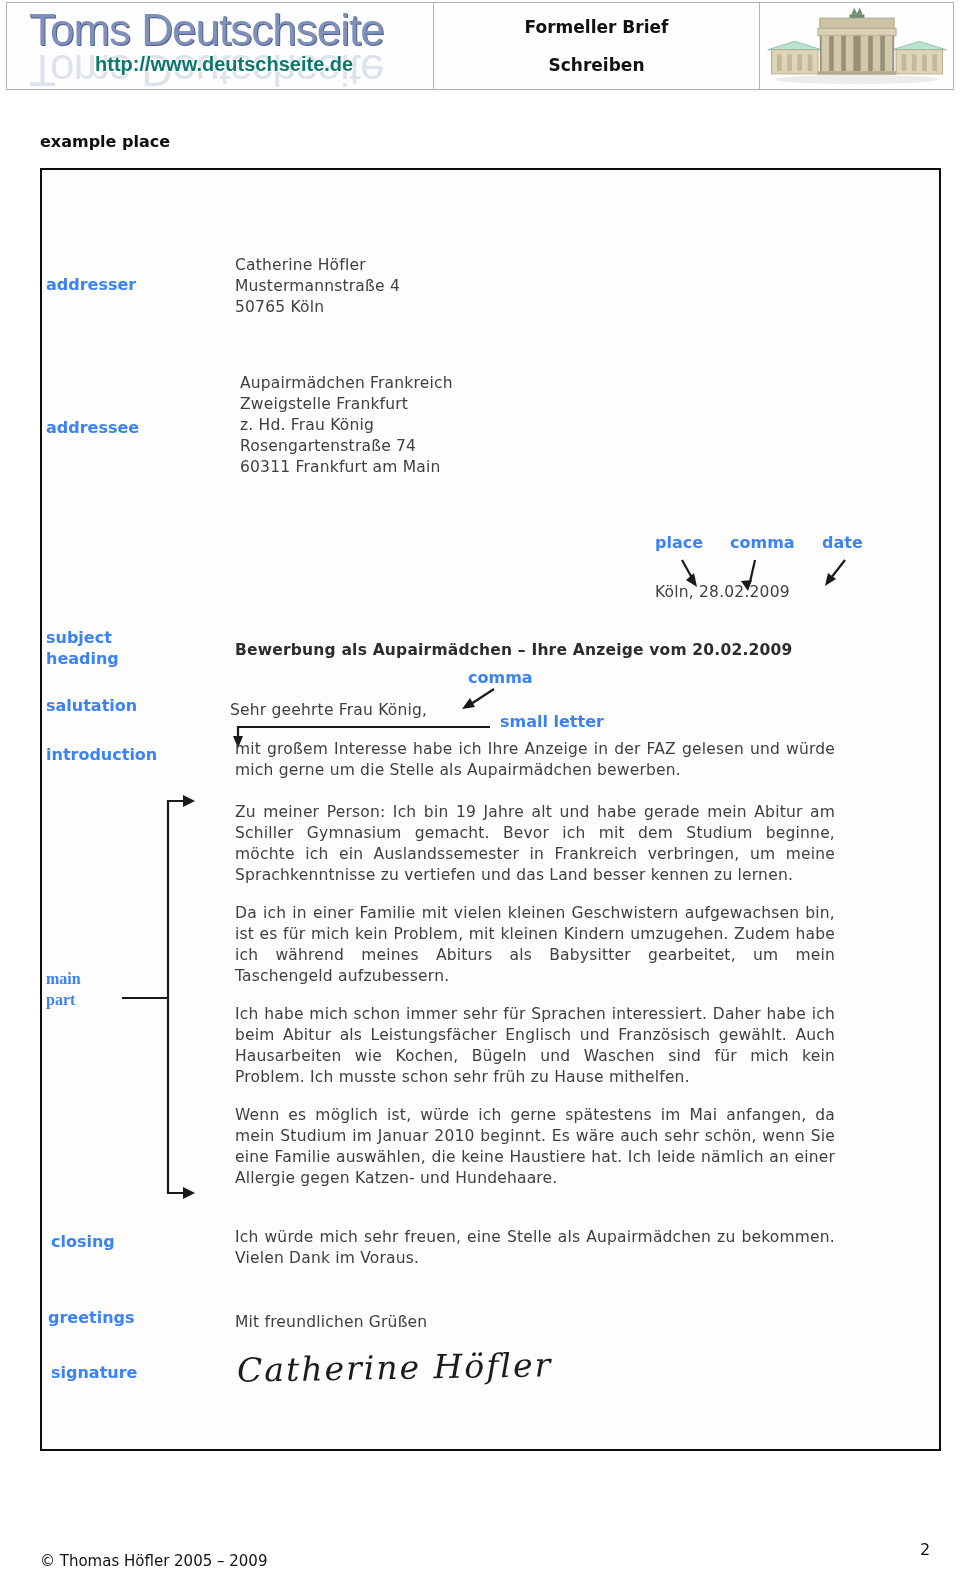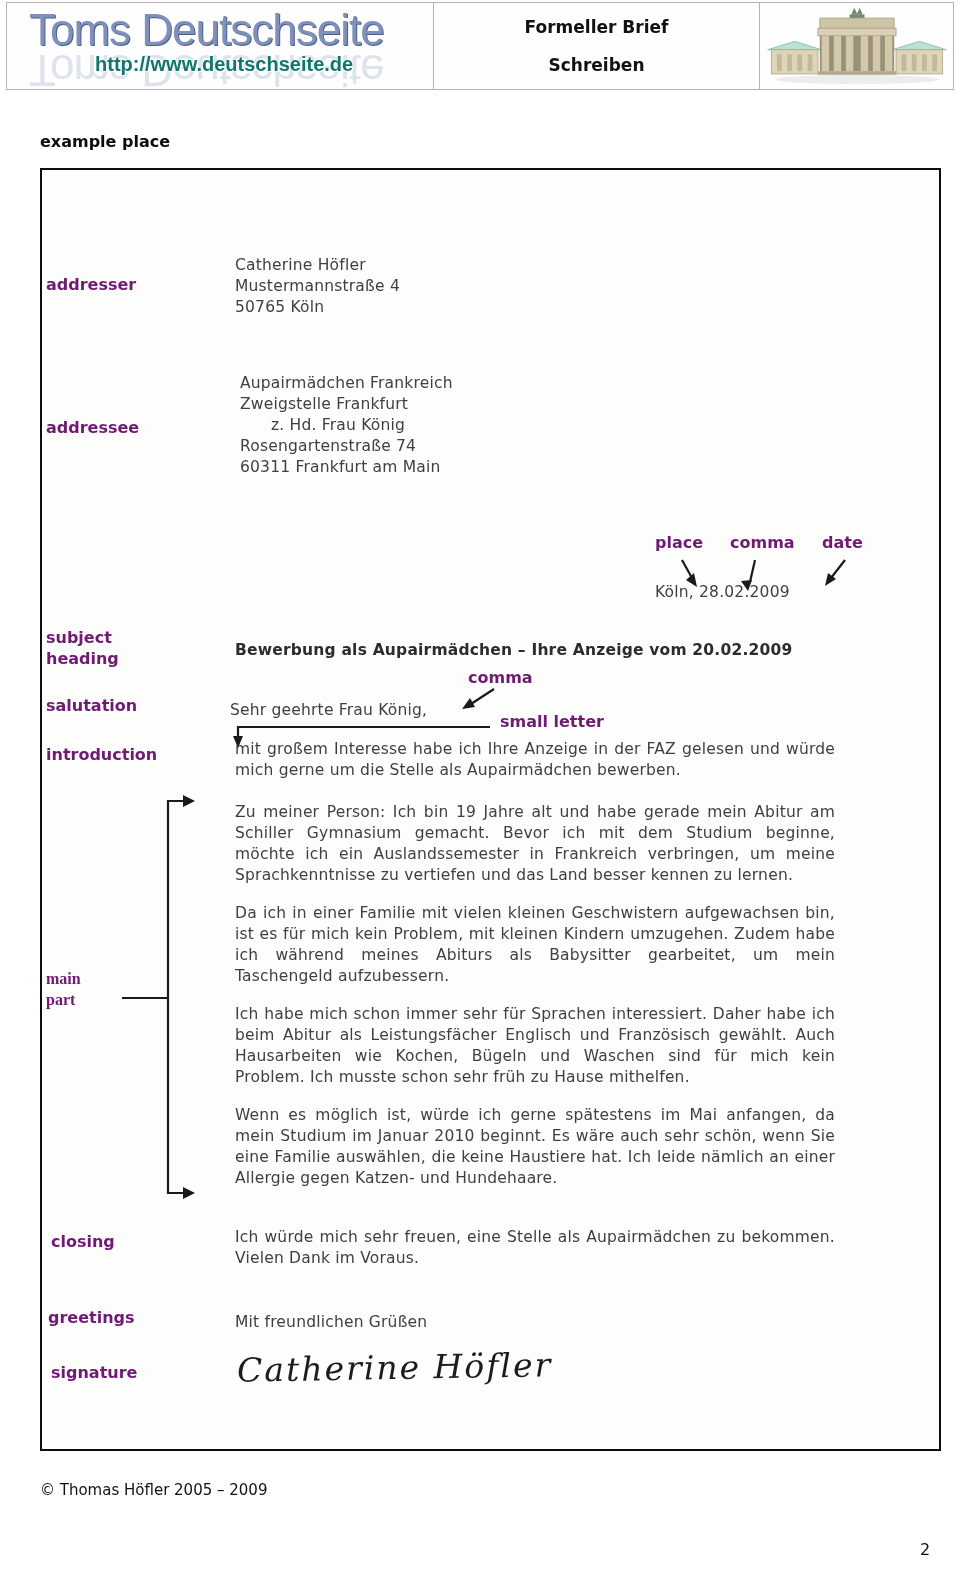--- a/index.html
+++ b/index.html
@@ -35,37 +35,37 @@
   .doc-title{font-size:17px;font-weight:bold;color:#111;}
   
   .section-heading{position:absolute;left:40px;top:132px;font-size:16px;font-weight:bold;color:#0d0d0d;}
   
   .letter-box{
     position:absolute;left:40px;top:168px;width:897px;height:1279px;
     border:2px solid #0d0d0d;background:#fdfdfc;
   }
   .annot-svg{position:absolute;left:0;top:0;width:897px;height:1279px;}
   .label{
-    position:absolute;font-size:16px;font-weight:bold;color:#701a75;
+    position:absolute;font-size:16px;font-weight:bold;color:#3b82f6;
     line-height:21px;
   }
   .body-text{
     position:absolute;font-size:15.5px;line-height:21px;color:#3f3f3f;
     letter-spacing:.2px;
   }
   .addr-line{white-space:nowrap;}
   .para{width:600px;text-align:justify;}
   .subject-line{font-weight:bold;color:#2c2c2c;white-space:nowrap;}
   .signature-text{
     position:absolute;font-family:"DejaVu Serif",serif;font-style:italic;
     font-size:33px;color:#1c1c1c;letter-spacing:2px;transform:rotate(-1deg);
     white-space:nowrap;
   }
   
-  .footer-copyright{position:absolute;left:40px;top:1481px;font-size:15px;color:#111;}
+  .footer-copyright{position:absolute;left:40px;top:1552px;font-size:15px;color:#111;}
   .footer-page{position:absolute;left:920px;top:1540px;font-size:16px;color:#111;}
 </style>
 </head>
 <body>
 
 <div class="page">
 
   <div class="header">
     <div class="header-cell cell-logo">
       <div class="logo-reflect">Toms Deutschseite</div>
@@ -157,21 +157,21 @@
 
     <div class="label" style="left:426px;top:497px;">comma</div>
     <div class="label" style="left:458px;top:541px;">small letter</div>
 
     <div class="body-text addr-line" style="left:193px;top:85px;">Catherine Höfler</div>
     <div class="body-text addr-line" style="left:193px;top:106px;">Mustermannstraße 4</div>
     <div class="body-text addr-line" style="left:193px;top:127px;">50765 Köln</div>
 
     <div class="body-text addr-line" style="left:198px;top:203px;">Aupairmädchen Frankreich</div>
     <div class="body-text addr-line" style="left:198px;top:224px;">Zweigstelle Frankfurt</div>
-    <div class="body-text addr-line" style="left:198px;top:245px;margin-left:31px;">z. Hd. Frau König</div>
+    <div class="body-text addr-line" style="left:198px;top:245px;">z. Hd. Frau König</div>
     <div class="body-text addr-line" style="left:198px;top:266px;">Rosengartenstraße 74</div>
     <div class="body-text addr-line" style="left:198px;top:287px;">60311 Frankfurt am Main</div>
 
     <div class="body-text addr-line" style="left:613px;top:412px;">Köln, 28.02.2009</div>
 
     <div class="body-text subject-line" style="left:193px;top:470px;">Bewerbung als Aupairmädchen – Ihre Anzeige vom 20.02.2009</div>
 
     <div class="body-text addr-line" style="left:188px;top:530px;">Sehr geehrte Frau König,</div>
 
     <div class="body-text para" style="left:193px;top:569px;">mit großem Interesse habe ich Ihre Anzeige in der FAZ gelesen und würde mich gerne um die Stelle als Aupairmädchen bewerben.</div>

